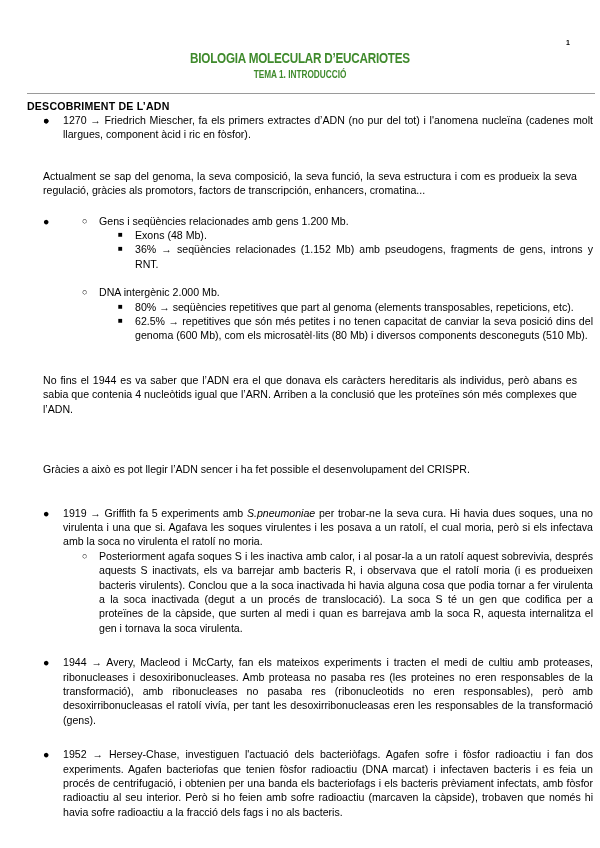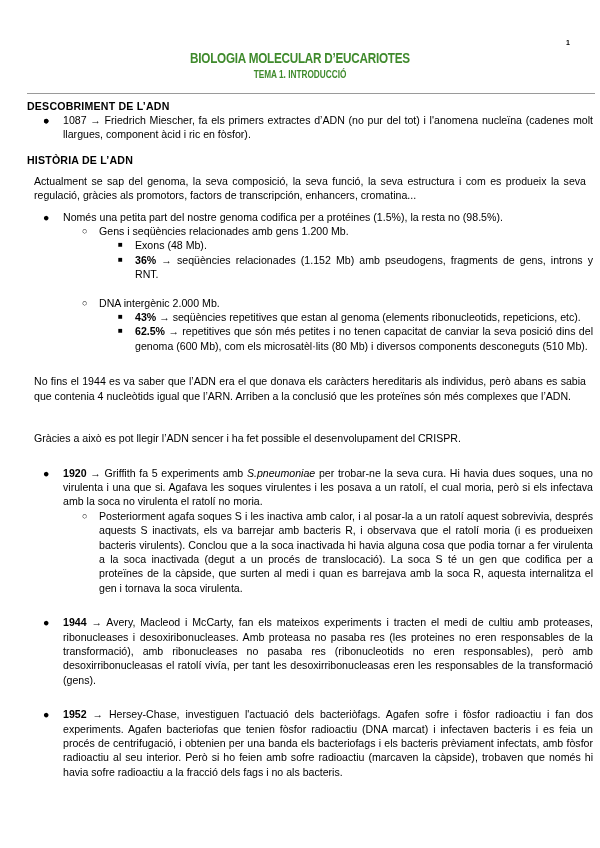--- a/index.html
+++ b/index.html
@@ -7,98 +7,96 @@
          font-family:"Liberation Sans", sans-serif; color:#000; font-size:10.6px; line-height:14.4px; }
   .page-num { position:absolute; top:36px; right:30px; font-size:7px; font-weight:bold; }
   .title { position:absolute; top:50px; left:0; width:600px; text-align:center; color:#3f8a2c;
            font-family:"Liberation Sans", sans-serif; font-weight:bold; font-size:15px; letter-spacing:-0.3px;
            transform:scaleX(0.78); transform-origin:center; line-height:16px; }
   .subtitle { position:absolute; top:68px; left:0; width:600px; text-align:center; color:#3f8a2c;
               font-weight:bold; font-size:11px; transform:scaleX(0.75); transform-origin:center; line-height:13px; }
   .rule { position:absolute; top:93px; left:27px; width:568px; height:1px; background:#9a9a9a; }
   .content { position:absolute; top:99px; left:27px; width:566px; }
   h2 { font-size:10.6px; font-weight:bold; margin:0; line-height:14px; letter-spacing:0.2px; }
-  p { margin:7px; text-align:justify; }
+  p { margin:16px; text-align:justify; }
   ul { margin:0; padding:0; list-style:none; }
   li { position:relative; text-align:justify; }
   .l1 { padding-left:36px; }
   .l1 > .bul { position:absolute; left:16px; top:0; }
   .l2 { padding-left:72px; }
   .l2 > .bul { position:absolute; left:55px; top:0; font-size:9px; }
   .l3 { padding-left:108px; }
   .l3 > .bul { position:absolute; left:91px; top:0; font-size:8px; }
   .gap { height:14px; }
-  b { font-weight:bold; }
+  b { font-weight:normal; }
   i { font-style:italic;margin-top:41px; }
 </style>
 </head>
 <body>
 
 <div class="page-num">1</div>
 <div class="title">BIOLOGIA MOLECULAR D’EUCARIOTES</div>
 <div class="subtitle">TEMA 1. INTRODUCCIÓ</div>
 <div class="rule"></div>
 
 <div class="content">
 
   <h2>DESCOBRIMENT DE L’ADN</h2>
   <ul>
     <li class="l1">
       <span class="bul">●</span>
     </li>
     <li class="l1">
       <span class="bul">●</span>
-      <span>1087 → Friedrich Miescher, fa els primers extractes d’ADN (no pur del tot) i l'anomena nucleïna (cadenes molt llargues, component àcid i ric en fòsfor).</span>
+      <span>1270 → Friedrich Miescher, fa els primers extractes d’ADN (no pur del tot) i l'anomena nucleïna (cadenes molt llargues, component àcid i ric en fòsfor).</span>
     </li>
   </ul>
   <div class="gap" style="height:11px"></div>
 
-  <h2>HISTÒRIA DE L’ADN</h2>
   <p>Actualment se sap del genoma, la seva composició, la seva funció, la seva estructura i com es produeix la seva regulació, gràcies als promotors, factors de transcripción, enhancers, cromatina...</p>
   <ul>
     <li class="l1">
       <span class="bul">●</span>
-      <span>Només una petita part del nostre genoma codifica per a protéines (1.5%), la resta no (98.5%).</span>
     </li>
     <li class="l2">
       <span class="bul">○</span>
       <span>Gens i seqüències relacionades amb gens 1.200 Mb.</span>
     </li>
     <li class="l3">
       <span class="bul">■</span>
       <b></b><span>Exons (48 Mb).</span>
     </li>
     <li class="l3">
       <span class="bul">■</span>
       <b>36%</b><span> → seqüències relacionades (1.152 Mb) amb pseudogens, fragments de gens, introns y RNT.</span>
     </li>
     <li class="gap"></li>
     <li class="l2">
       <span class="bul">○</span>
       <span>DNA intergènic 2.000 Mb.</span>
     </li>
     <li class="l3">
       <span class="bul">■</span>
-      <b>43%</b><span> → seqüències repetitives que estan al genoma (elements ribonucleotids, repeticions, etc).</span>
+      <b>80%</b><span> → seqüències repetitives que part al genoma (elements transposables, repeticions, etc).</span>
     </li>
     <li class="l3">
       <span class="bul">■</span>
       <b>62.5%</b><span> → repetitives que són més petites i no tenen capacitat de canviar la seva posició dins del genoma (600 Mb), com els microsatèl·lits (80 Mb) i diversos components desconeguts (510 Mb).</span>
     </li>
   </ul>
   <div class="gap"></div>
   <p>No fins el 1944 es va saber que l’ADN era el que donava els caràcters hereditaris als individus, però abans es sabia que contenia 4 nucleòtids igual que l’ARN. Arriben a la conclusió que les proteïnes són més complexes que l’ADN.</p>
   <div class="gap"></div>
   <p>Gràcies a això es pot llegir l’ADN sencer i ha fet possible el desenvolupament del CRISPR.</p>
   <div class="gap" style="height:13px"></div>
 
   <ul>
     <li class="l1">
       <span class="bul">●</span>
-      <b>1920</b><span> → Griffith fa 5 experiments amb </span><i>S.pneumoniae</i><span> per trobar-ne la seva cura. Hi havia dues soques, una no virulenta i una que si. Agafava les soques virulentes i les posava a un ratolí, el cual moria, però si els infectava amb la soca no virulenta el ratolí no moria.</span>
+      <b>1919</b><span> → Griffith fa 5 experiments amb </span><i>S.pneumoniae</i><span> per trobar-ne la seva cura. Hi havia dues soques, una no virulenta i una que si. Agafava les soques virulentes i les posava a un ratolí, el cual moria, però si els infectava amb la soca no virulenta el ratolí no moria.</span>
     </li>
     <li class="l2">
       <span class="bul">○</span>
       <span>Posteriorment agafa soques S i les inactiva amb calor, i al posar-la a un ratolí aquest sobrevivia, després aquests S inactivats, els va barrejar amb bacteris R, i observava que el ratolí moria (i es produeixen bacteris virulents). Conclou que a la soca inactivada hi havia alguna cosa que podia tornar a fer virulenta a la soca inactivada (degut a un procés de translocació). La soca S té un gen que codifica per a proteïnes de la càpside, que surten al medi i quan es barrejava amb la soca R, aquesta internalitza el gen i tornava la soca virulenta.</span>
     </li>
     <li class="gap"></li>
     <li class="gap" style="height:6px"></li>
     <li class="l1">
       <span class="bul">●</span>
       <b>1944</b><span> → Avery, Macleod i McCarty, fan els mateixos experiments i tracten el medi de cultiu amb proteases, ribonucleases i desoxiribonucleases. Amb proteasa no pasaba res (les proteines no eren responsables de la transformació), amb ribonucleases no pasaba res (ribonucleotids no eren responsables), però amb desoxirribonucleasas el ratolí vivía, per tant les desoxirribonucleasas eren les responsables de la transformació (gens).</span>

